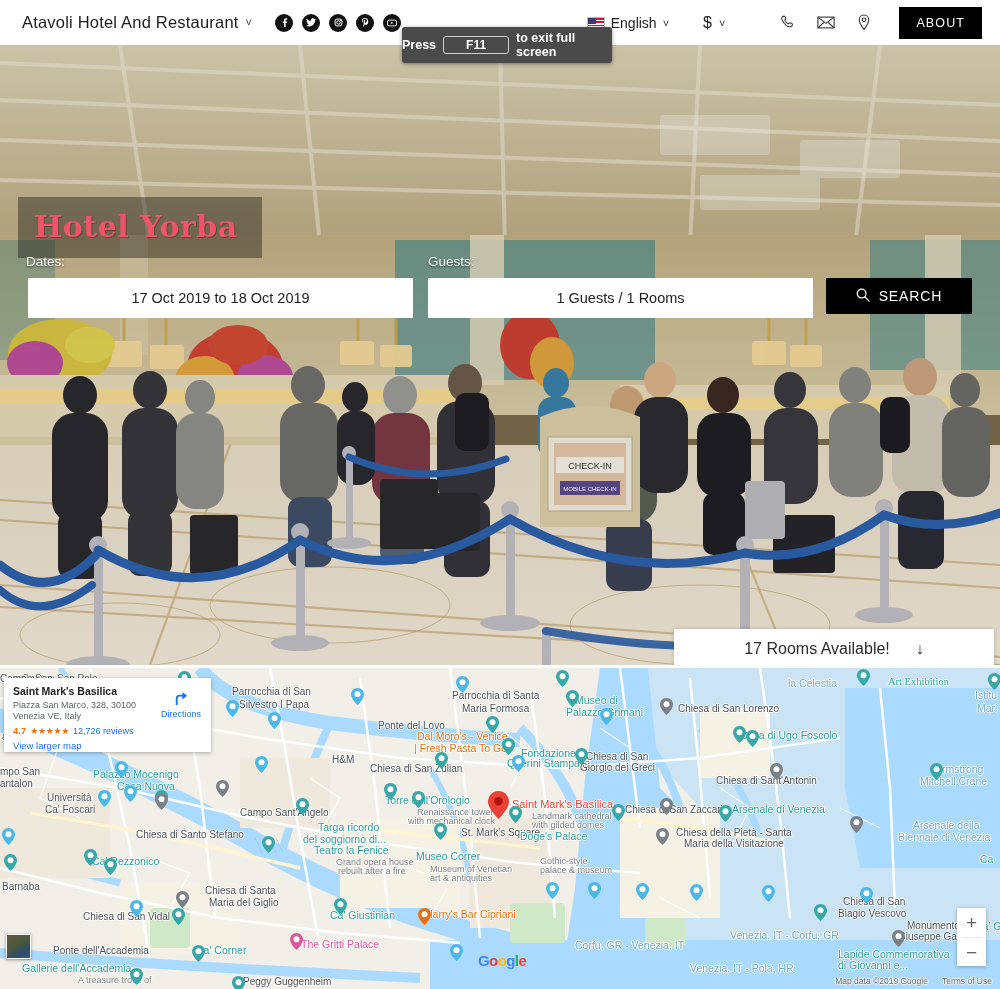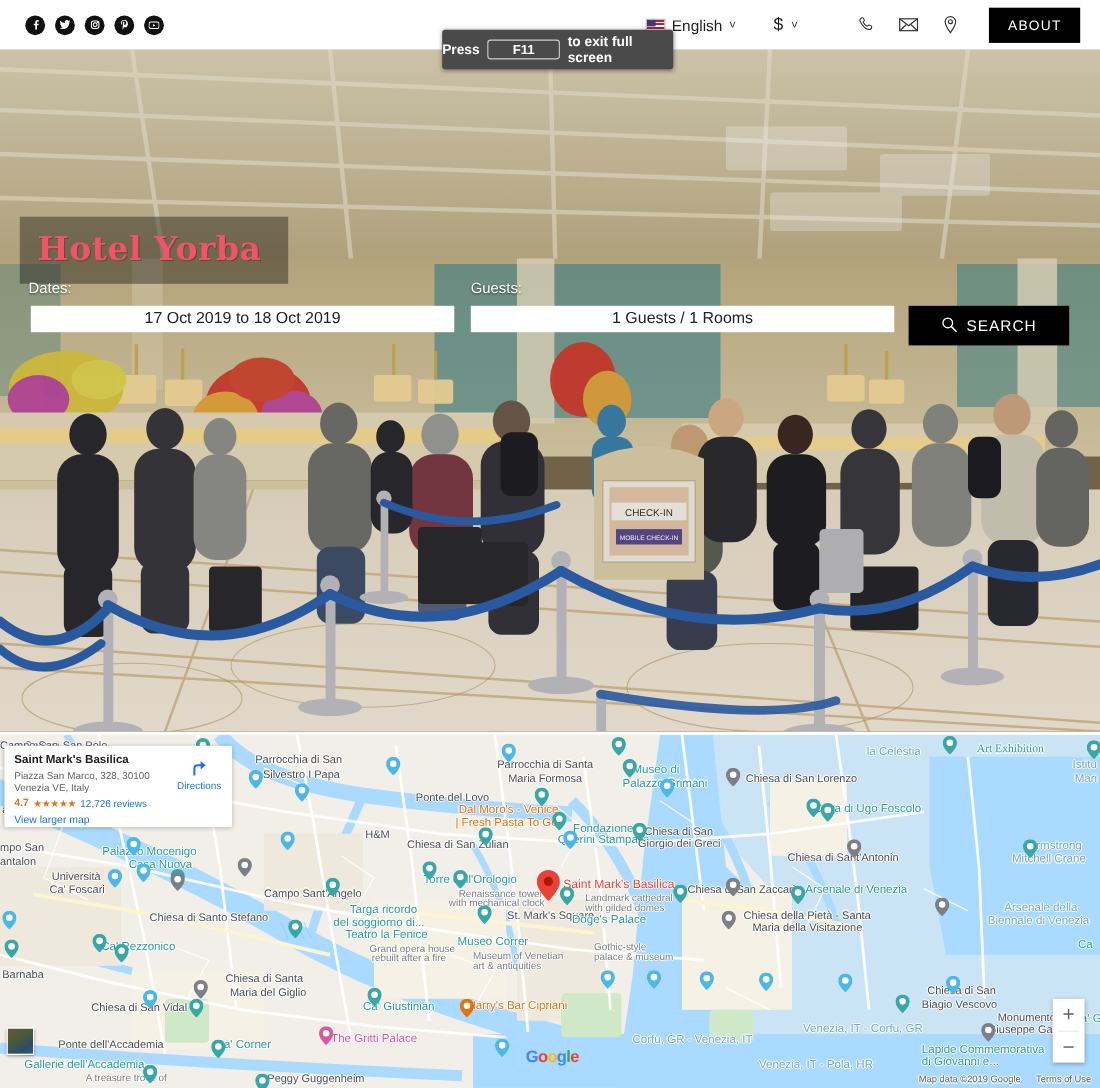--- a/index.html
+++ b/index.html
@@ -46,21 +46,21 @@
 
   .title-band { position:absolute; left:18px; top:152px; padding:12px 24px 14px 16px;
     background:rgba(25,22,18,.42); z-index:5; }
   .hotel-title { font-family:"DejaVu Serif", serif; font-weight:bold; font-size:30px;
     color:#f2536a; letter-spacing:.5px; text-shadow:1px 1px 0 rgba(0,0,0,.25); }
 
   .search-wrap { position:absolute; left:0; top:205px; width:1000px; z-index:6; }
   .fld-label { color:#fff; font-size:13.5px; text-shadow:0 1px 2px rgba(0,0,0,.6); }
   .lbl-dates { position:absolute; left:26px; top:4px; }
   .lbl-guests { position:absolute; left:428px; top:4px; }
-  .inp { position:absolute; height:24px; background:#fff; display:flex;
+  .inp { position:absolute; height:40px; background:#fff; display:flex;
     align-items:center; justify-content:center; font-size:14.5px; color:#222;
     cursor:pointer; }
   .inp-dates { left:28px; top:28px; width:385px; }
   .inp-guests { left:428px; top:28px; width:385px; }
   .search-btn { position:absolute; left:826px; top:28px; width:146px; height:36px;
     background:#000; color:#fff; display:flex; align-items:center; justify-content:center;
     gap:9px; font-size:14px; letter-spacing:.9px; cursor:pointer; }
 
   .rooms-bar { position:absolute; left:674px; top:584px; width:320px; height:40px;
     background:#fff; display:flex; align-items:center; justify-content:center; gap:26px;
@@ -114,20 +114,23 @@
 
   .attrib { position:absolute; right:8px; bottom:3px; font-size:8.5px; color:#5f6368;
     z-index:18; display:flex; gap:14px; }
   .attrib span { text-shadow:1px 0 #fff,-1px 0 #fff,0 1px #fff,0 -1px #fff;text-align:center; }
   .tos { cursor:pointer; }
 </style>
 </head>
 <body>
 
 <div class="header">
+  <div class="brand">
+    <span>Atavoli Hotel And Restaurant</span><span class="brand-caret">˅</span>
+  </div>
 
   <div class="socials">
     <div class="soc">
       <svg width="9" height="9" viewBox="0 0 10 10">
           <path fill="#fff" d="M6.3 10V5.6h1.5l.2-1.7H6.3V2.8c0-.5.1-.8.8-.8h.9V.4C7.8.4 7.3.3 6.7.3 5.4.3 4.5 1.1 4.5 2.6v1.3H3v1.7h1.5V10z"></path>
         </svg>
     </div>
     <div class="soc">
       <svg width="10" height="9" viewBox="0 0 12 10">
           <path fill="#fff" d="M12 1.2c-.4.2-.9.3-1.4.4.5-.3.9-.8 1.1-1.4-.5.3-1 .5-1.6.6A2.4 2.4 0 0 0 5.9 3C3.9 2.9 2.1 1.9.9.4.7.8.6 1.2.6 1.6c0 .8.4 1.6 1.1 2-.4 0-.8-.1-1.1-.3 0 1.2.8 2.2 1.9 2.4-.2.1-.4.1-.6.1h-.5c.3 1 1.2 1.7 2.3 1.7-.8.7-1.9 1.1-3 1.1H0c1.1.7 2.4 1.1 3.8 1.1 4.5 0 7-3.8 7-7v-.3c.5-.4.9-.8 1.2-1.3z"></path>
@@ -428,20 +431,24 @@
       <span>
         <svg width="14" height="14" viewBox="0 0 16 16">
             <circle cx="6.4" cy="6.4" r="5" fill="none" stroke="#fff" stroke-width="1.4"></circle>
             <path d="M10.2 10.2 L15 15" stroke="#fff" stroke-width="1.6" stroke-linecap="round"></path>
           </svg>
       </span>
       <span>SEARCH</span>
     </div>
   </div>
 
+  <div class="rooms-bar">
+    <span>17 Rooms Available!</span>
+    <span>↓</span>
+  </div>
 </div>
 
 <div class="map">
   <svg width="1000" height="321" viewBox="0 0 1000 321" style="position:absolute;left:0;top:0">
     <rect width="1000" height="321" fill="#f2efe9"></rect>
 
     <path d="M560 0 L640 0 L655 90 L700 140 L690 200 L620 260 L560 321 L1000 321 L1000 0 Z" fill="#aadaff" opacity=".55"></path>
     <path d="M845 20 L1000 20 L1000 200 L860 200 L845 120 Z" fill="#aadaff"></path>
     <path d="M600 0 L648 0 L660 120 L700 160 L690 230 L640 280 L600 321 L560 321 L575 220 L585 110 Z" fill="#aadaff"></path>
 

